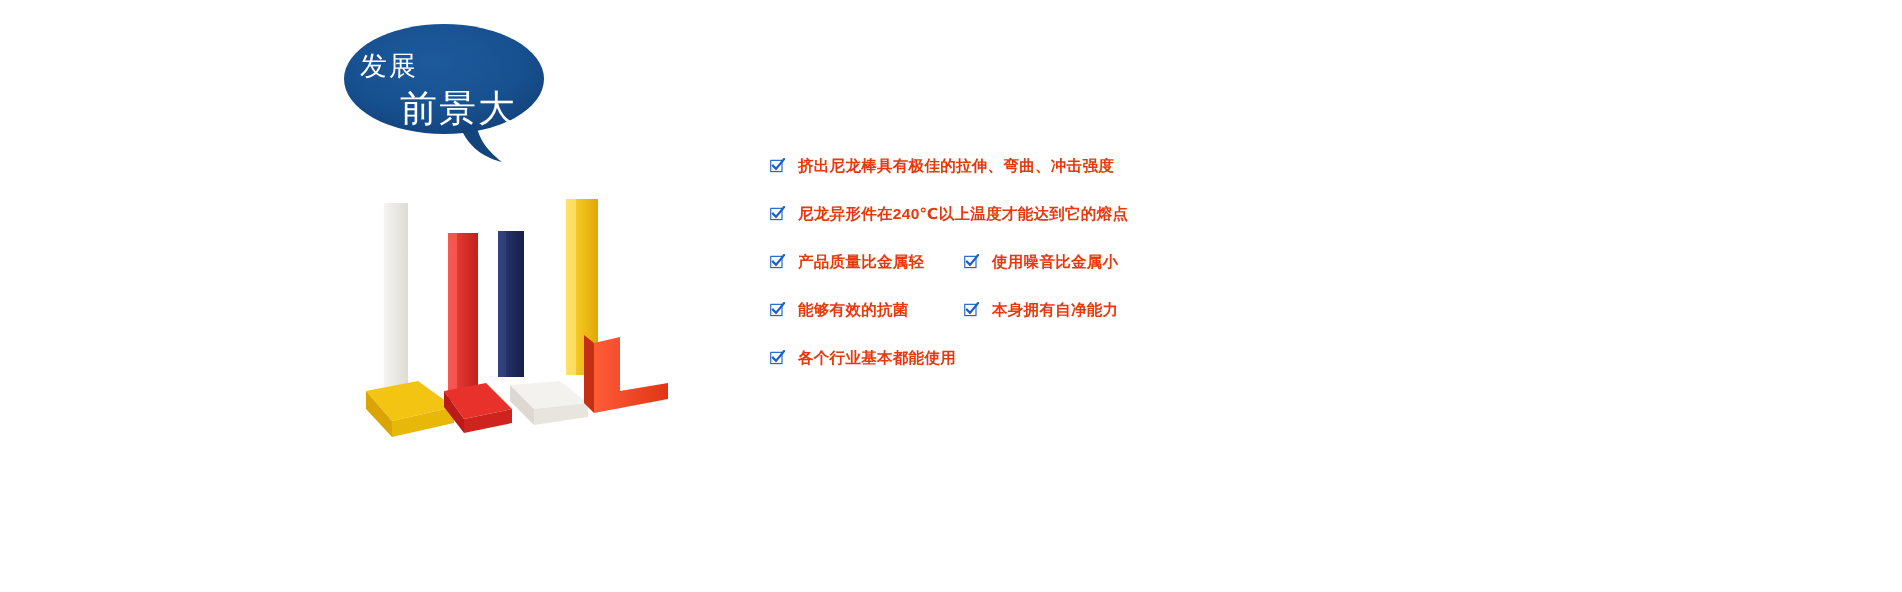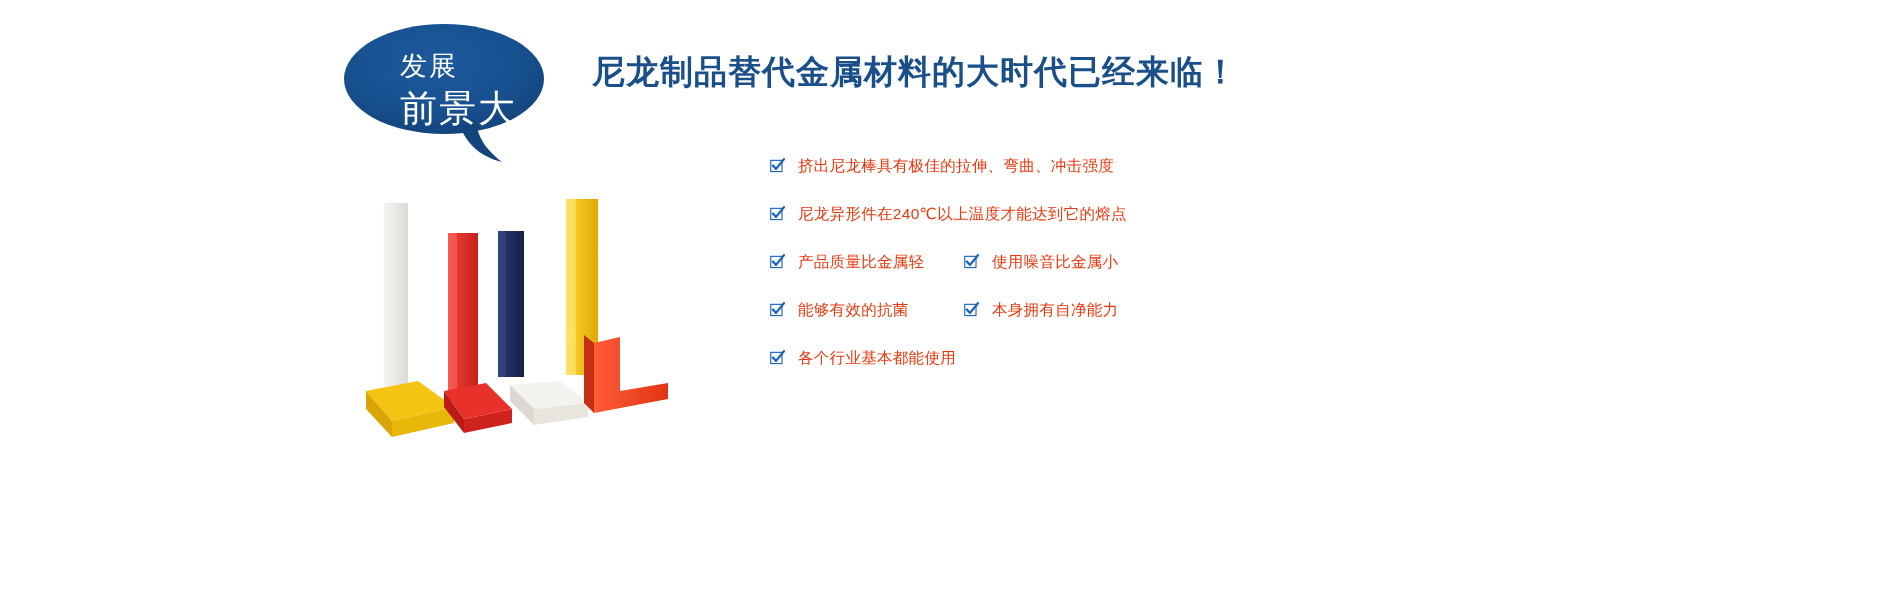--- a/index.html
+++ b/index.html
@@ -13,42 +13,42 @@
   }
   .banner{position:relative;width:1902px;height:592px;background:#fff;overflow:hidden;}
 
   
   .bubble-wrap{position:absolute;left:342px;top:22px;width:210px;height:145px;}
   .bubble-svg{position:absolute;left:0;top:0;}
   .bubble-text{position:absolute;left:0;top:0;width:210px;height:115px;}
   .bubble-line1{
     position:absolute;left:18px;top:26px;
     color:#ffffff;font-size:27px;letter-spacing:2px;
-    font-weight:400;white-space:nowrap;margin-left:40px;
+    font-weight:400;white-space:nowrap;
   }
   .bubble-line2{
     position:absolute;left:58px;top:62px;
     color:#ffffff;font-size:37px;letter-spacing:2px;
     font-weight:400;white-space:nowrap;
   }
 
   
   .headline{
     position:absolute;left:592px;top:50px;
     color:#1a4f8a;
     font-size:33px;font-weight:700;
     letter-spacing:1px;white-space:nowrap;
   }
 
   
   .photo{position:absolute;left:352px;top:185px;width:360px;height:270px;}
   .photo svg{display:block;}
 
   
-  .checklist{position:absolute;left:770px;top:158px;width:620px;}
+  .checklist{position:absolute;left:770px;top:158px;width:620px;font-weight:bold;}
   .row{position:relative;height:48px;}
   .item{
     position:absolute;top:0;
     display:flex;align-items:center;
     white-space:nowrap;
   }
   .item.col1{left:0px;}
   .item.col2{left:194px;}
   .chk{
     width:15px;height:15px;
@@ -79,21 +79,20 @@
       </defs>
       <ellipse cx="102" cy="57" rx="100" ry="55" fill="url(#bubGrad)"></ellipse>
       <path d="M118 104 C124 120, 136 134, 160 140 C142 126, 136 114, 134 100 Z" fill="#13447c"></path>
     </svg>
     <div class="bubble-text">
       <div class="bubble-line1">发展</div>
       <div class="bubble-line2">前景大</div>
     </div>
   </div>
 
-  <div class="headline">尼龙制品替代金属材料的大时代已经来临！</div>
 
   <div class="photo">
     <svg width="360" height="270" viewBox="0 0 360 270">
       <defs>
         <linearGradient id="gWhite" x1="0" y1="0" x2="1" y2="0">
           <stop offset="0%" stop-color="#ffffff"></stop>
             <stop offset="100%" stop-color="#dedbd4"></stop>
         </linearGradient>
         <linearGradient id="gRed" x1="0" y1="0" x2="1" y2="0">
           <stop offset="0%" stop-color="#f0433c"></stop>

